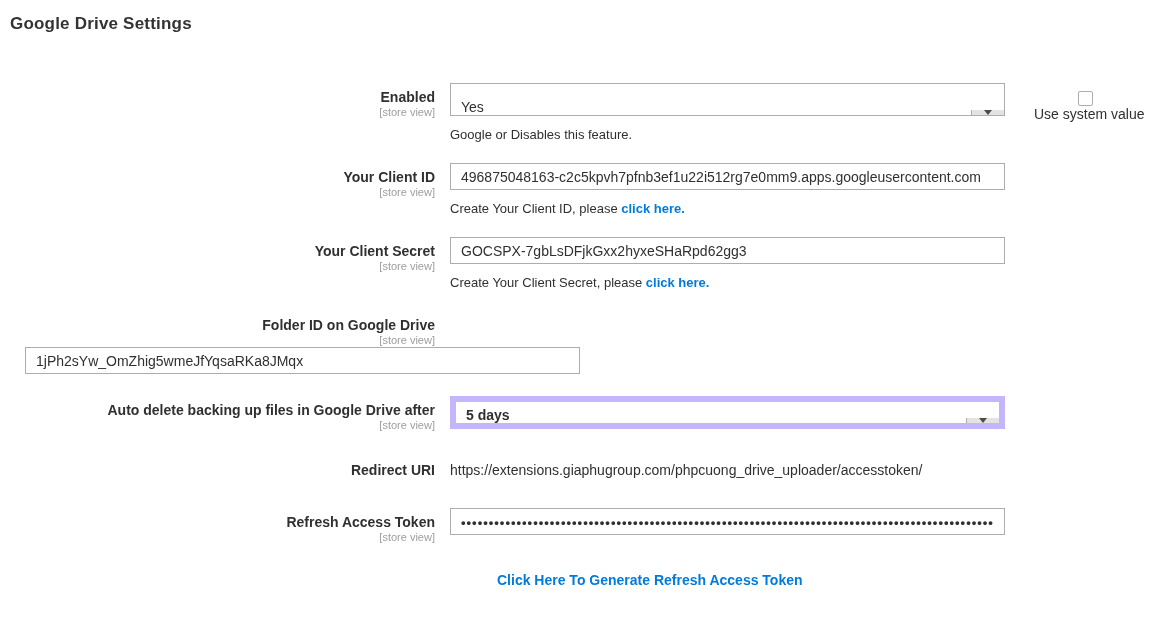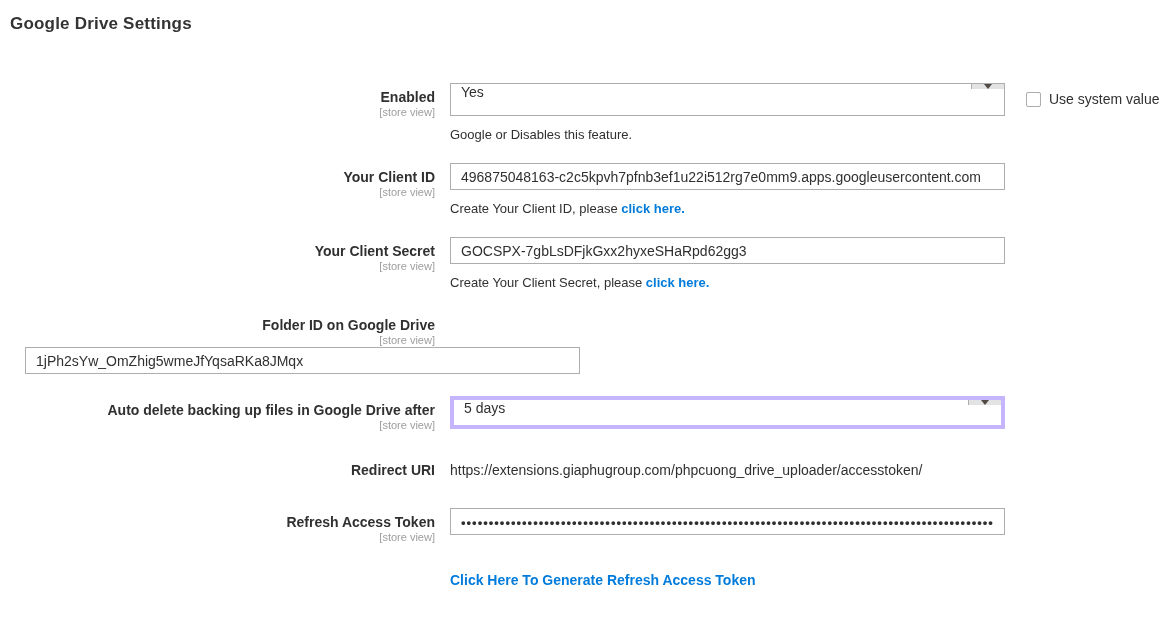--- a/index.html
+++ b/index.html
@@ -14,54 +14,54 @@
     margin: 0; font-size: 17px; font-weight: bold; color: #333333;
     letter-spacing: 0.2px; line-height: 20px;
   }
   .form { margin-top: 49px; }
   .row { display: flex; align-items: flex-start; }
   .row-enabled, .row-client-id, .row-client-secret { margin-bottom: 20px; }
   .row-folder { margin-bottom: 22px; flex-direction: column; }
   .row-autodelete { margin-bottom: 24px; }
   .row-redirect { margin-bottom: 29px; }
   .row-refresh { margin-bottom: 24px; }
-  .row-link { margin-bottom: 40px; }
+  .row-link { margin-bottom: 40px; gap: 47px; }
   .label-col { width: 425px; flex: none; text-align: right; padding-top: 6px; }
   .field-label {
     display: block; font-size: 14px; font-weight: bold; color: #303030; line-height: 16px;
   }
   .scope { display: block; font-size: 11px; color: #9e9e9e; line-height: 14px; }
   .control-col { width: 555px; flex: none; margin-left: 15px; }
   .text-input {
     display: block; width: 100%; height: 27px; border: 1px solid #adadad;
     padding: 0 10px; font-size: 14px; color: #303030; background: #fff;
     font-family: inherit; outline: none;
   }
   .password-input { font-weight: bold; font-size: 13px; letter-spacing: 1px; padding-top: 2px; }
   .select {
-    display: flex; align-items: flex-start; height: 33px; width: 100%;
+    display: flex; align-items: flex-end; height: 33px; width: 100%;
     border: 1px solid #adadad; background: #fff; cursor: pointer;
   }
-  .select.focused { border: 4px solid #c4b5fd; }
+  .select.focused { border: 6px solid #c4b5fd; font-weight: bold; }
   .select-value {
     flex: 1; display: flex; align-items: center; padding-left: 10px;
     font-size: 14px; color: #303030; overflow: hidden; white-space: nowrap;
   }
   .select-arrow {
     width: 33px; flex: none; background: #e3e3e3; border-left: 1px solid #adadad;
     display: flex; align-items: center; justify-content: center;
   }
   .caret {
     width: 0; height: 0; display: block;
     border-left: 4px solid transparent; border-right: 4px solid transparent;
     border-top: 5px solid #514943;
   }
   .note { margin: 10px 0 0; font-size: 13px; color: #303030; line-height: 17px; }
   a.link { color: #007bdb; text-decoration: none; cursor: pointer; font-weight: bold; }
-  .syscheck { display: flex; align-items: center; margin-left: 21px; padding-top: 8px; cursor: pointer; }
+  .syscheck { display: flex; align-items: center; margin-left: 21px; padding-top: 8px; cursor: pointer; flex-direction: column; }
   .checkbox {
     width: 15px; height: 15px; flex: none; background: #fff;
     border: 1px solid #adadad; border-radius: 2px; display: inline-block;
   }
   .checkbox-label { margin-left: 8px; font-size: 14px; color: #303030; white-space: nowrap; }
   .static-value { padding-top: 6px; font-size: 14px; color: #303030; line-height: 17px; }
   .standalone-link { padding-top: 4px; font-size: 14px; line-height: 17px; }
   .btn {
     height: 29px; padding: 0 17px; background: #e3e3e3; border: 1px solid #adadad;
     color: #514943; font-weight: bold; font-size: 14px; font-family: inherit; cursor: pointer;

